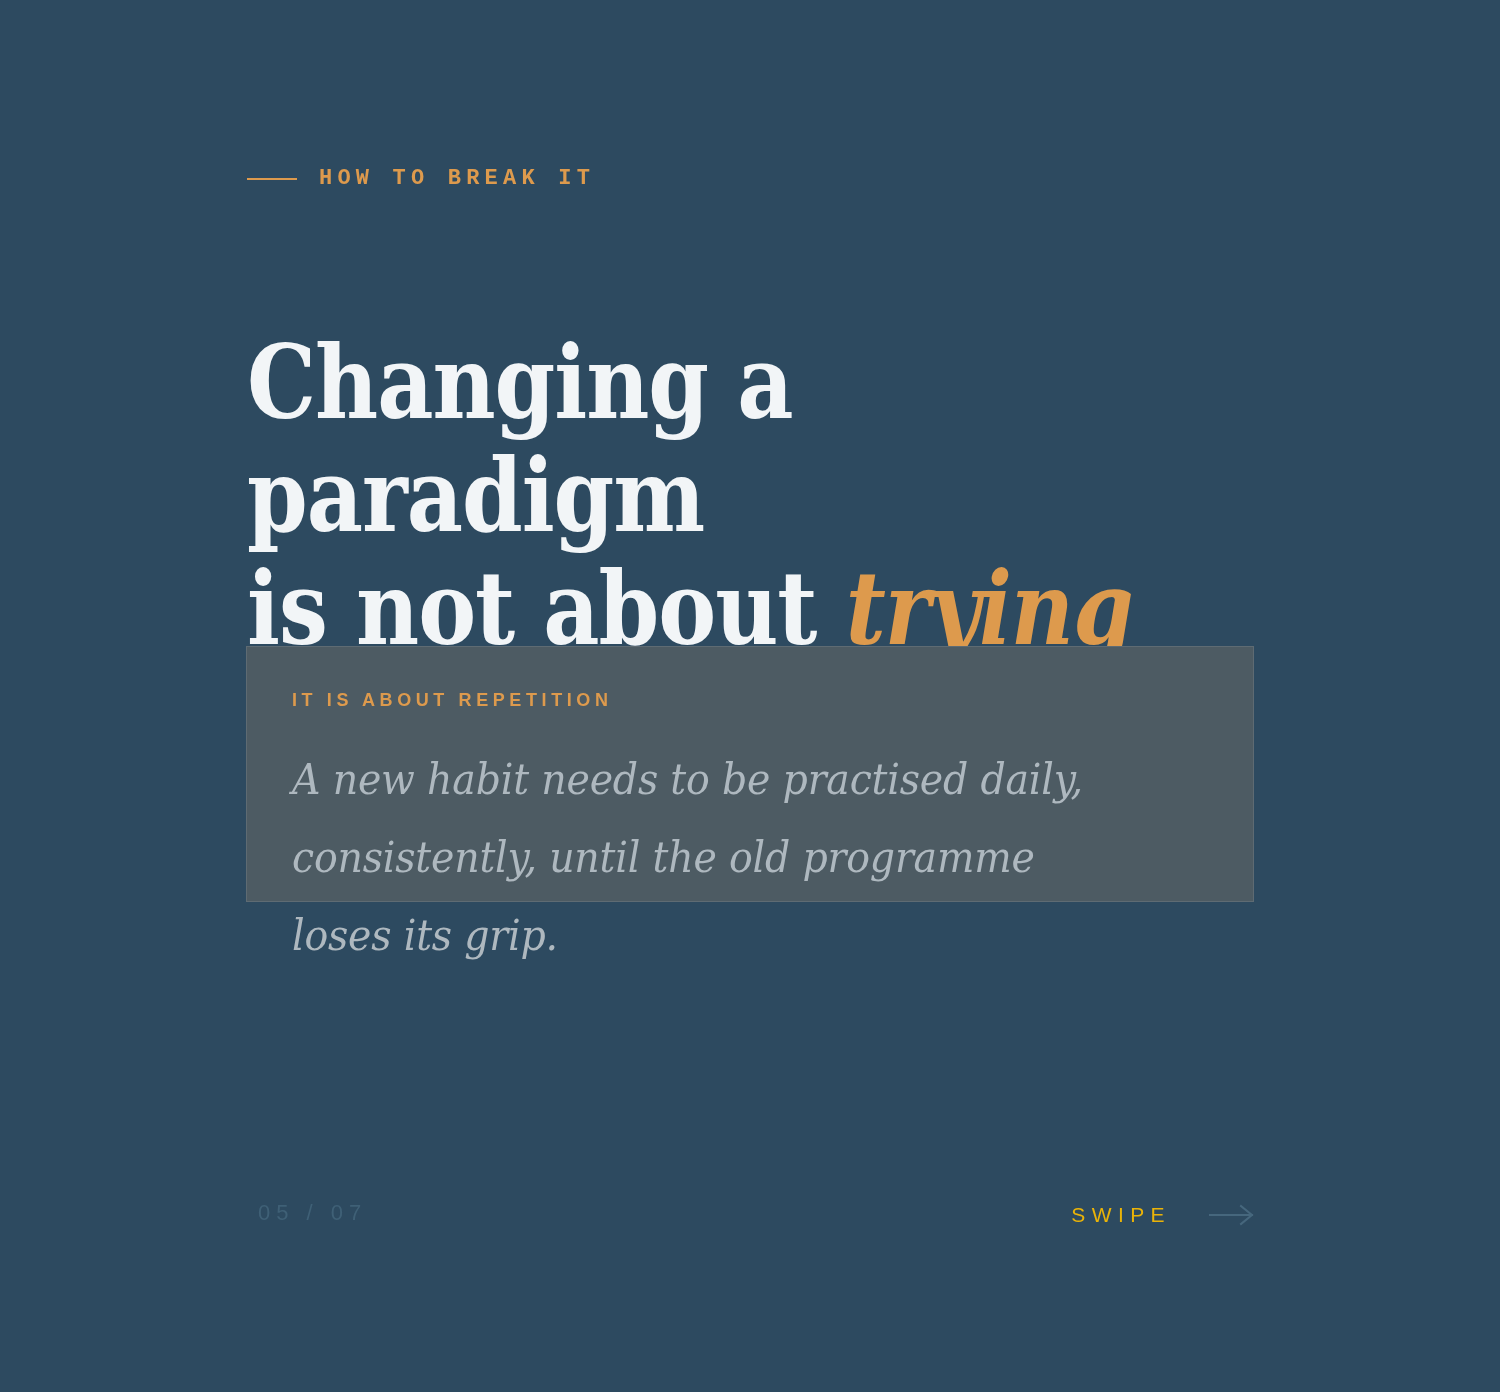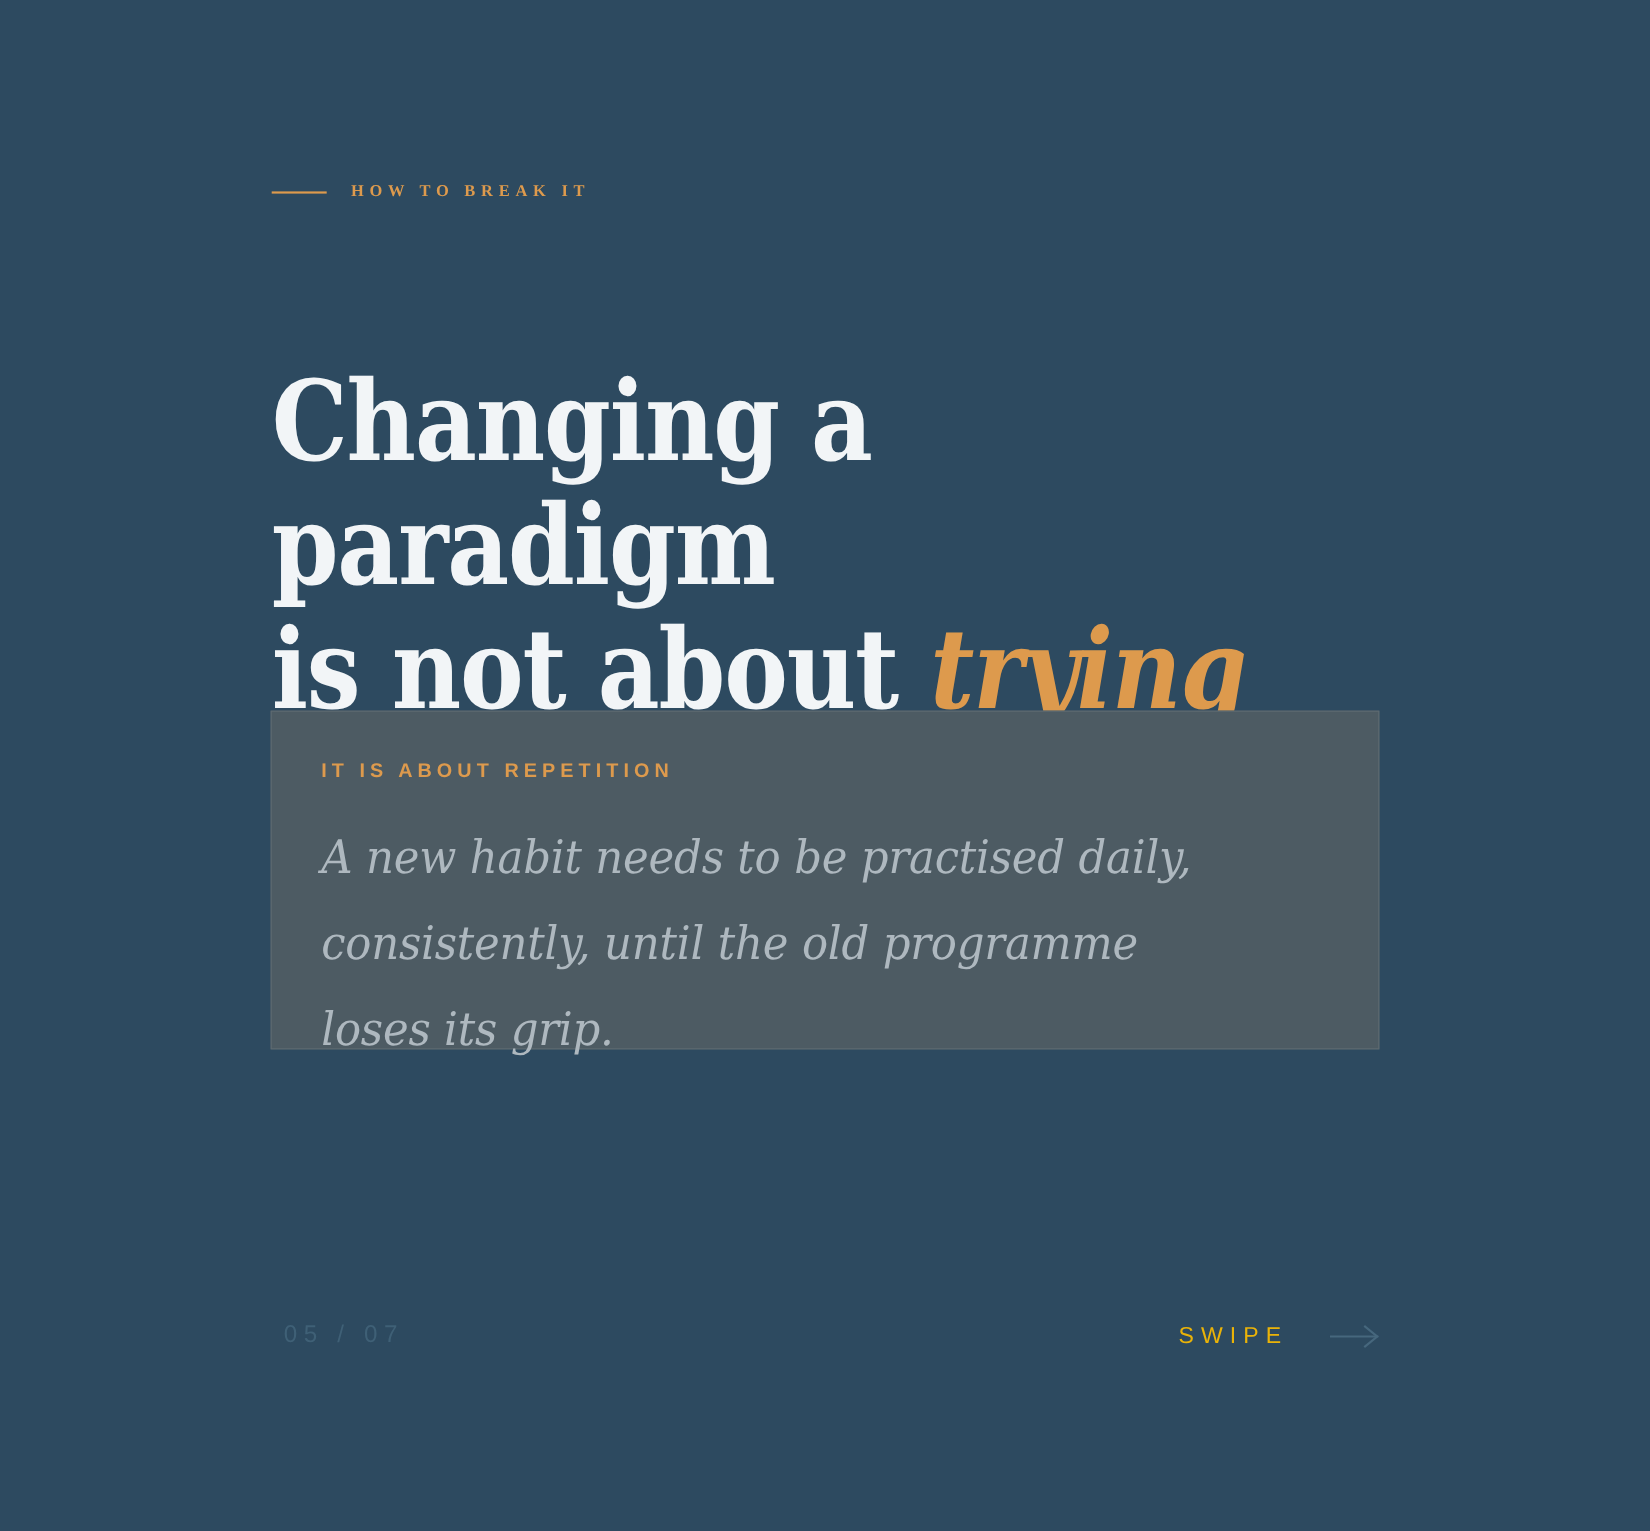--- a/index.html
+++ b/index.html
@@ -32,24 +32,24 @@
     gap: 22px;
   }
   .eyebrow-rule {
     width: 50px;
     height: 2px;
     background: #dd9a4d;
     display: block;
   }
   .eyebrow-text {
     color: #dd9a4d;
-    font-size: 15px;
+    font-size: 22px;
     font-weight: 700;
     letter-spacing: 5.2px;
-    font-family: Liberation Serif, serif;
+    font-family: Liberation Mono, monospace;
     white-space: nowrap;
   }
 
   
   .headline {
     position: absolute;
     left: 247px;
     top: 258px;
     width: 1060px;
     font-family: "DejaVu Serif", "Liberation Serif", serif;
@@ -66,21 +66,21 @@
     font-style: italic;
     font-family: "DejaVu Serif", "Liberation Serif", serif;
   }
 
   
   .card {
     position: absolute;
     left: 246px;
     top: 646px;
     width: 1008px;
-    height: 308px;
+    height: 256px;
     background: #4d5b63;
     border: 1px solid #5e6b73;
     box-sizing: border-box;
   }
   .card-label {
     position: absolute;
     left: 45px;
     top: 43px;
     color: #dd9a4d;
     font-size: 18px;

